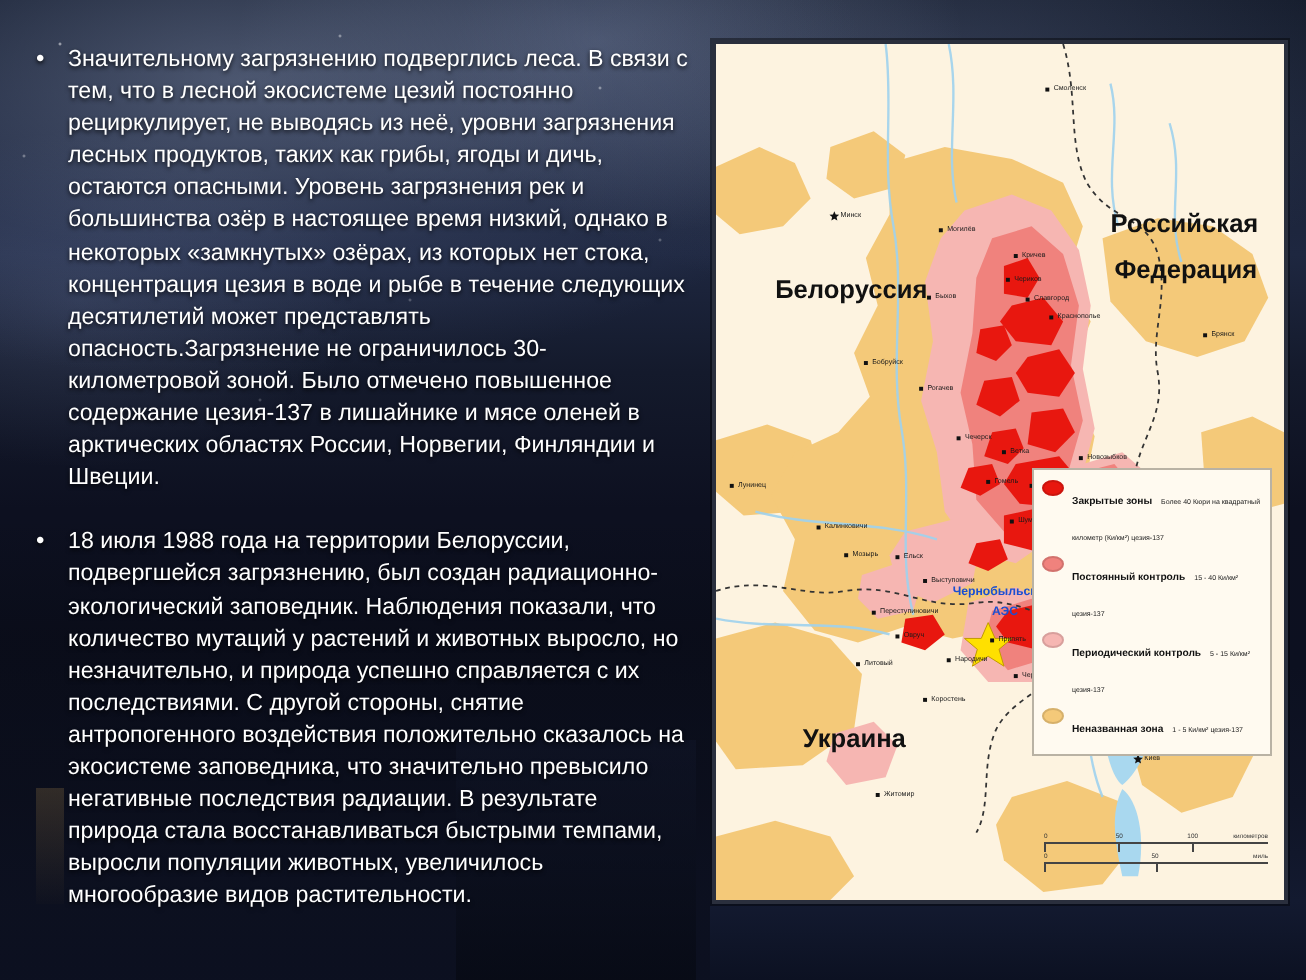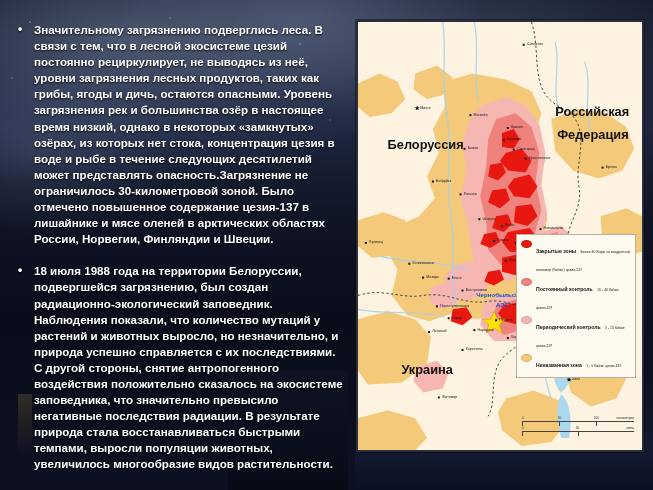--- a/index.html
+++ b/index.html
@@ -55,21 +55,21 @@
     content:""; position:absolute; left: 18px; bottom: 38px; width: 14px; height: 58px;
     background: linear-gradient(to bottom, rgba(150,120,70,0.28), rgba(60,48,30,0.05));
   }
   #structure::after {
     content:""; position:absolute; left: 228px; bottom: 0; width: 120px; height: 120px;
     background: linear-gradient(to bottom, rgba(20,26,48,0.35), rgba(6,9,18,0.7));
   }
 
   
   #textcol {
-    position: absolute; left: 14px; top: 22px; width: 330px; font-weight: bold;
+    position: absolute; left: 14px; top: 22px; width: 330px;
   }
   ul.bullets { list-style: none; }
   li.bullet {
     position: relative;
     padding-left: 20px;
     margin-bottom: 16px;
     color: #ffffff;
     font-size: 11.6px;
     line-height: 16.1px;
     text-align: left;

